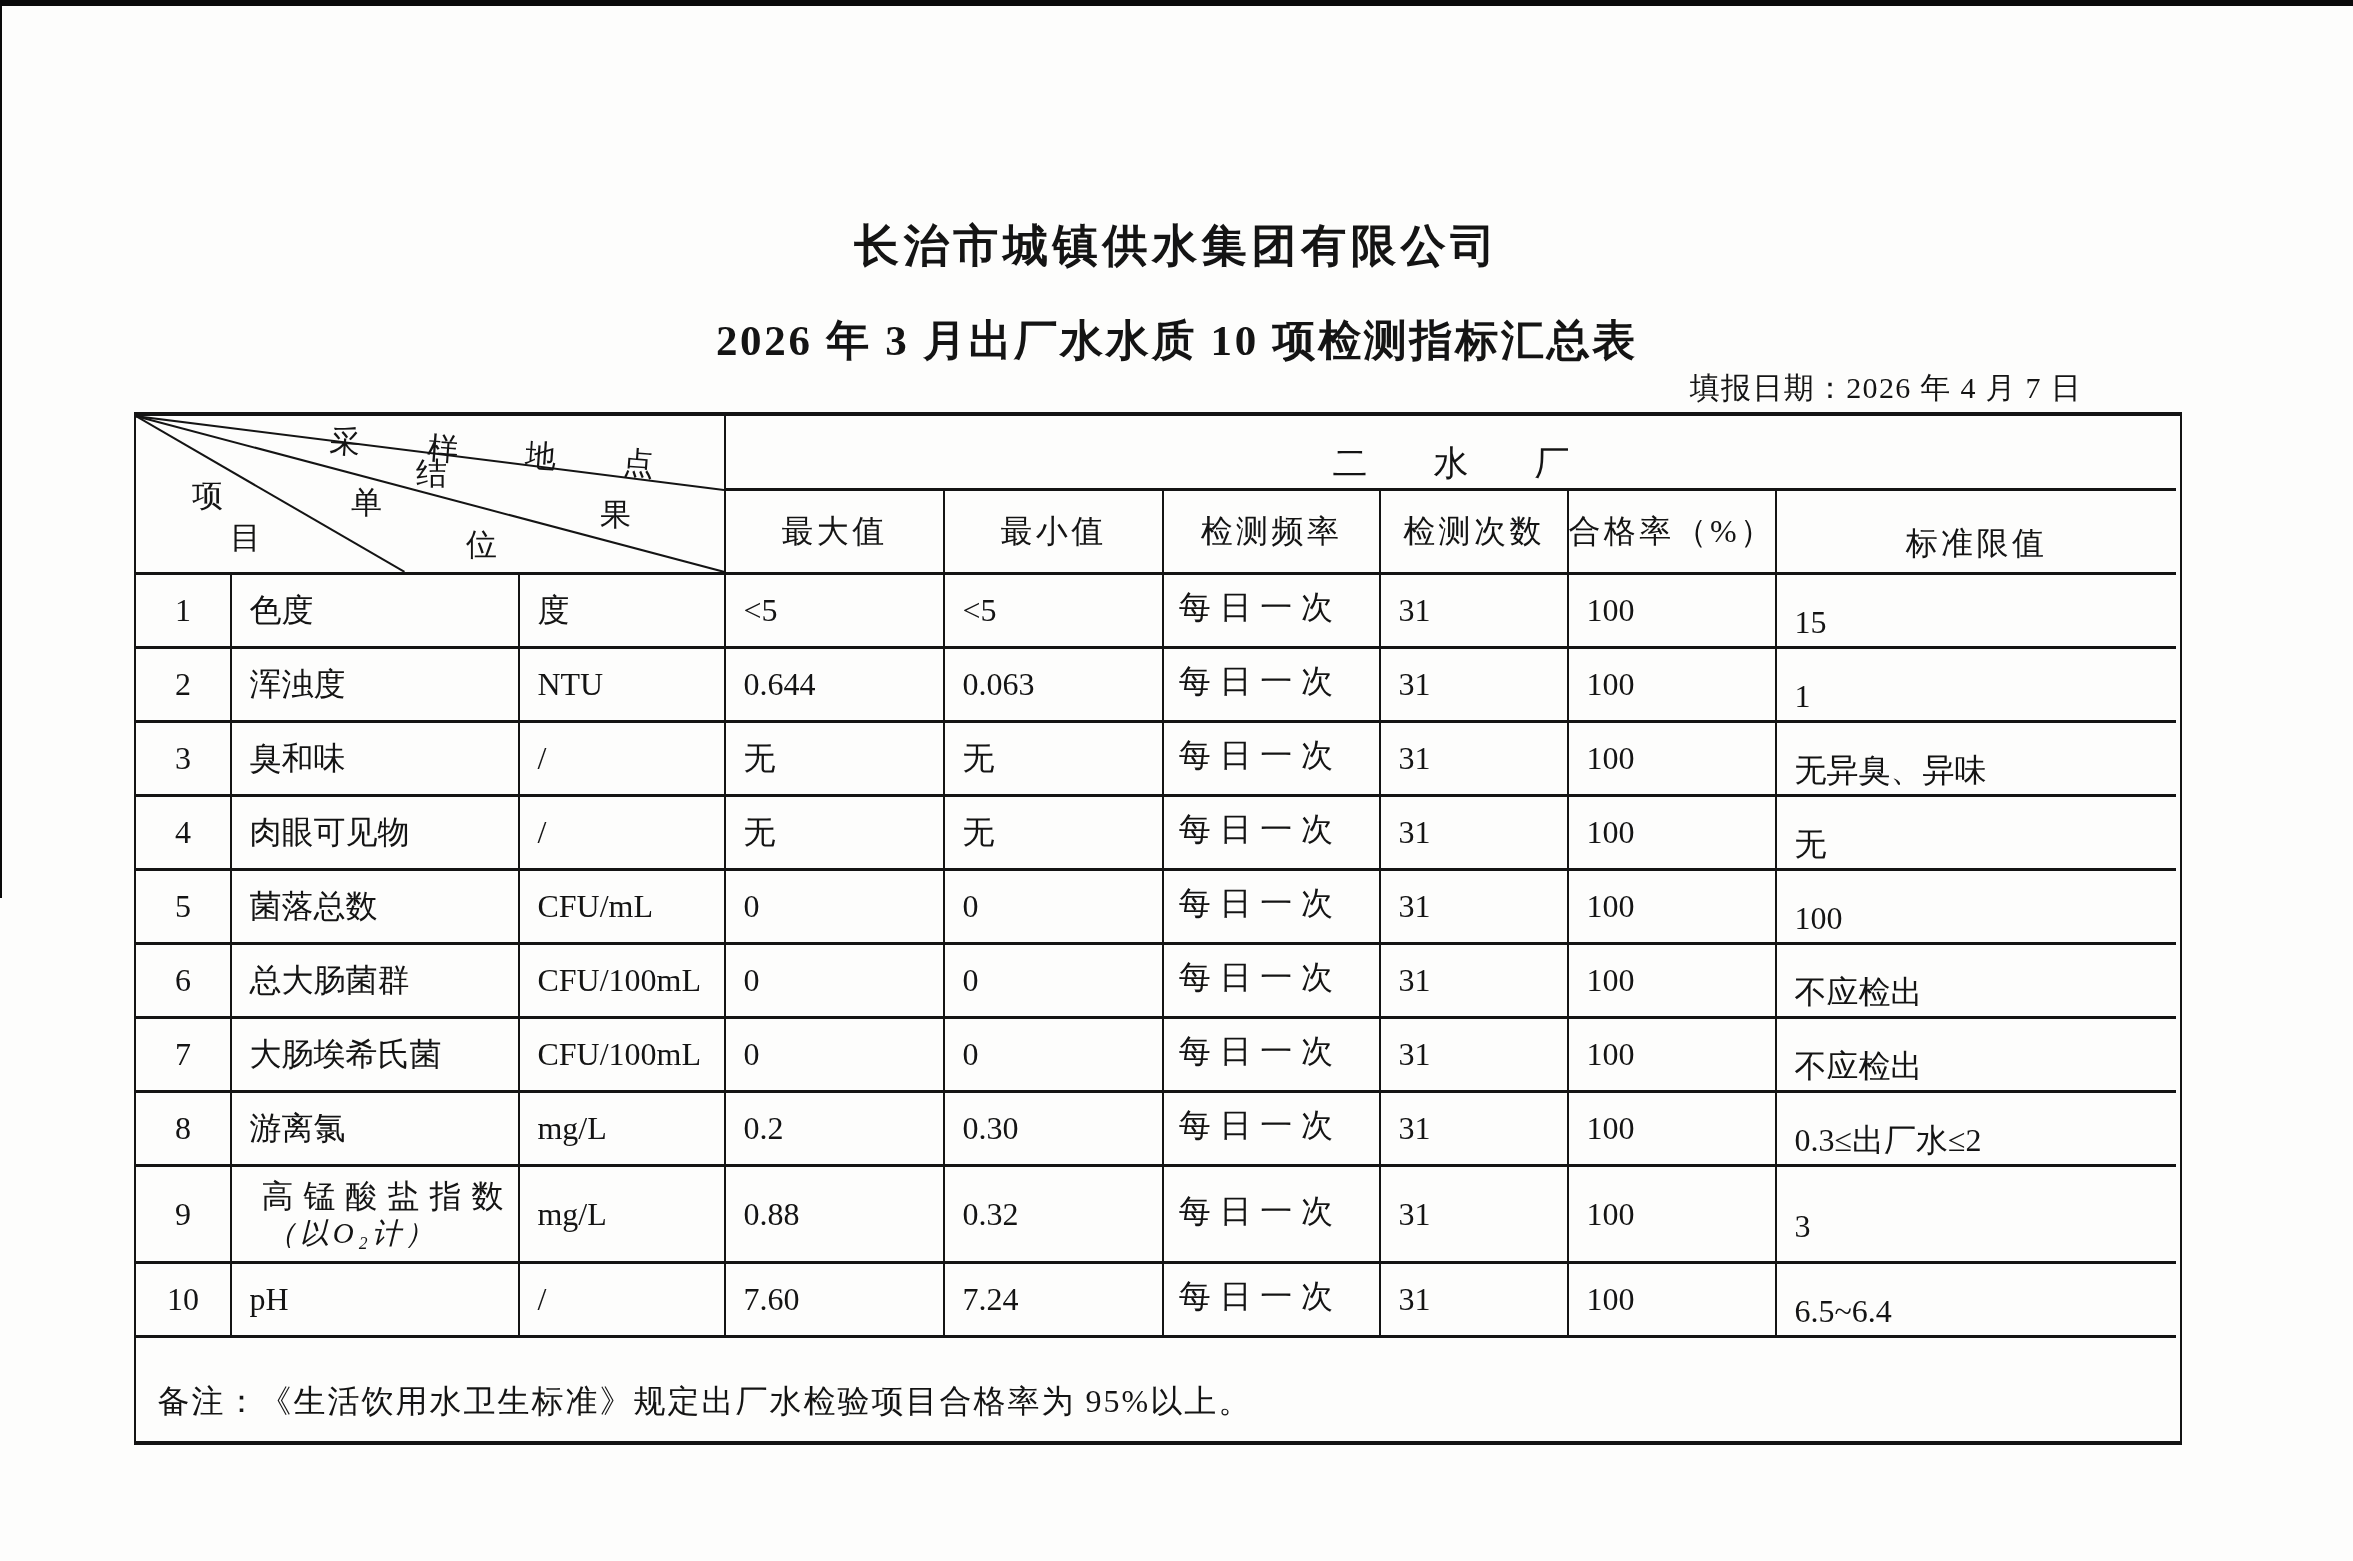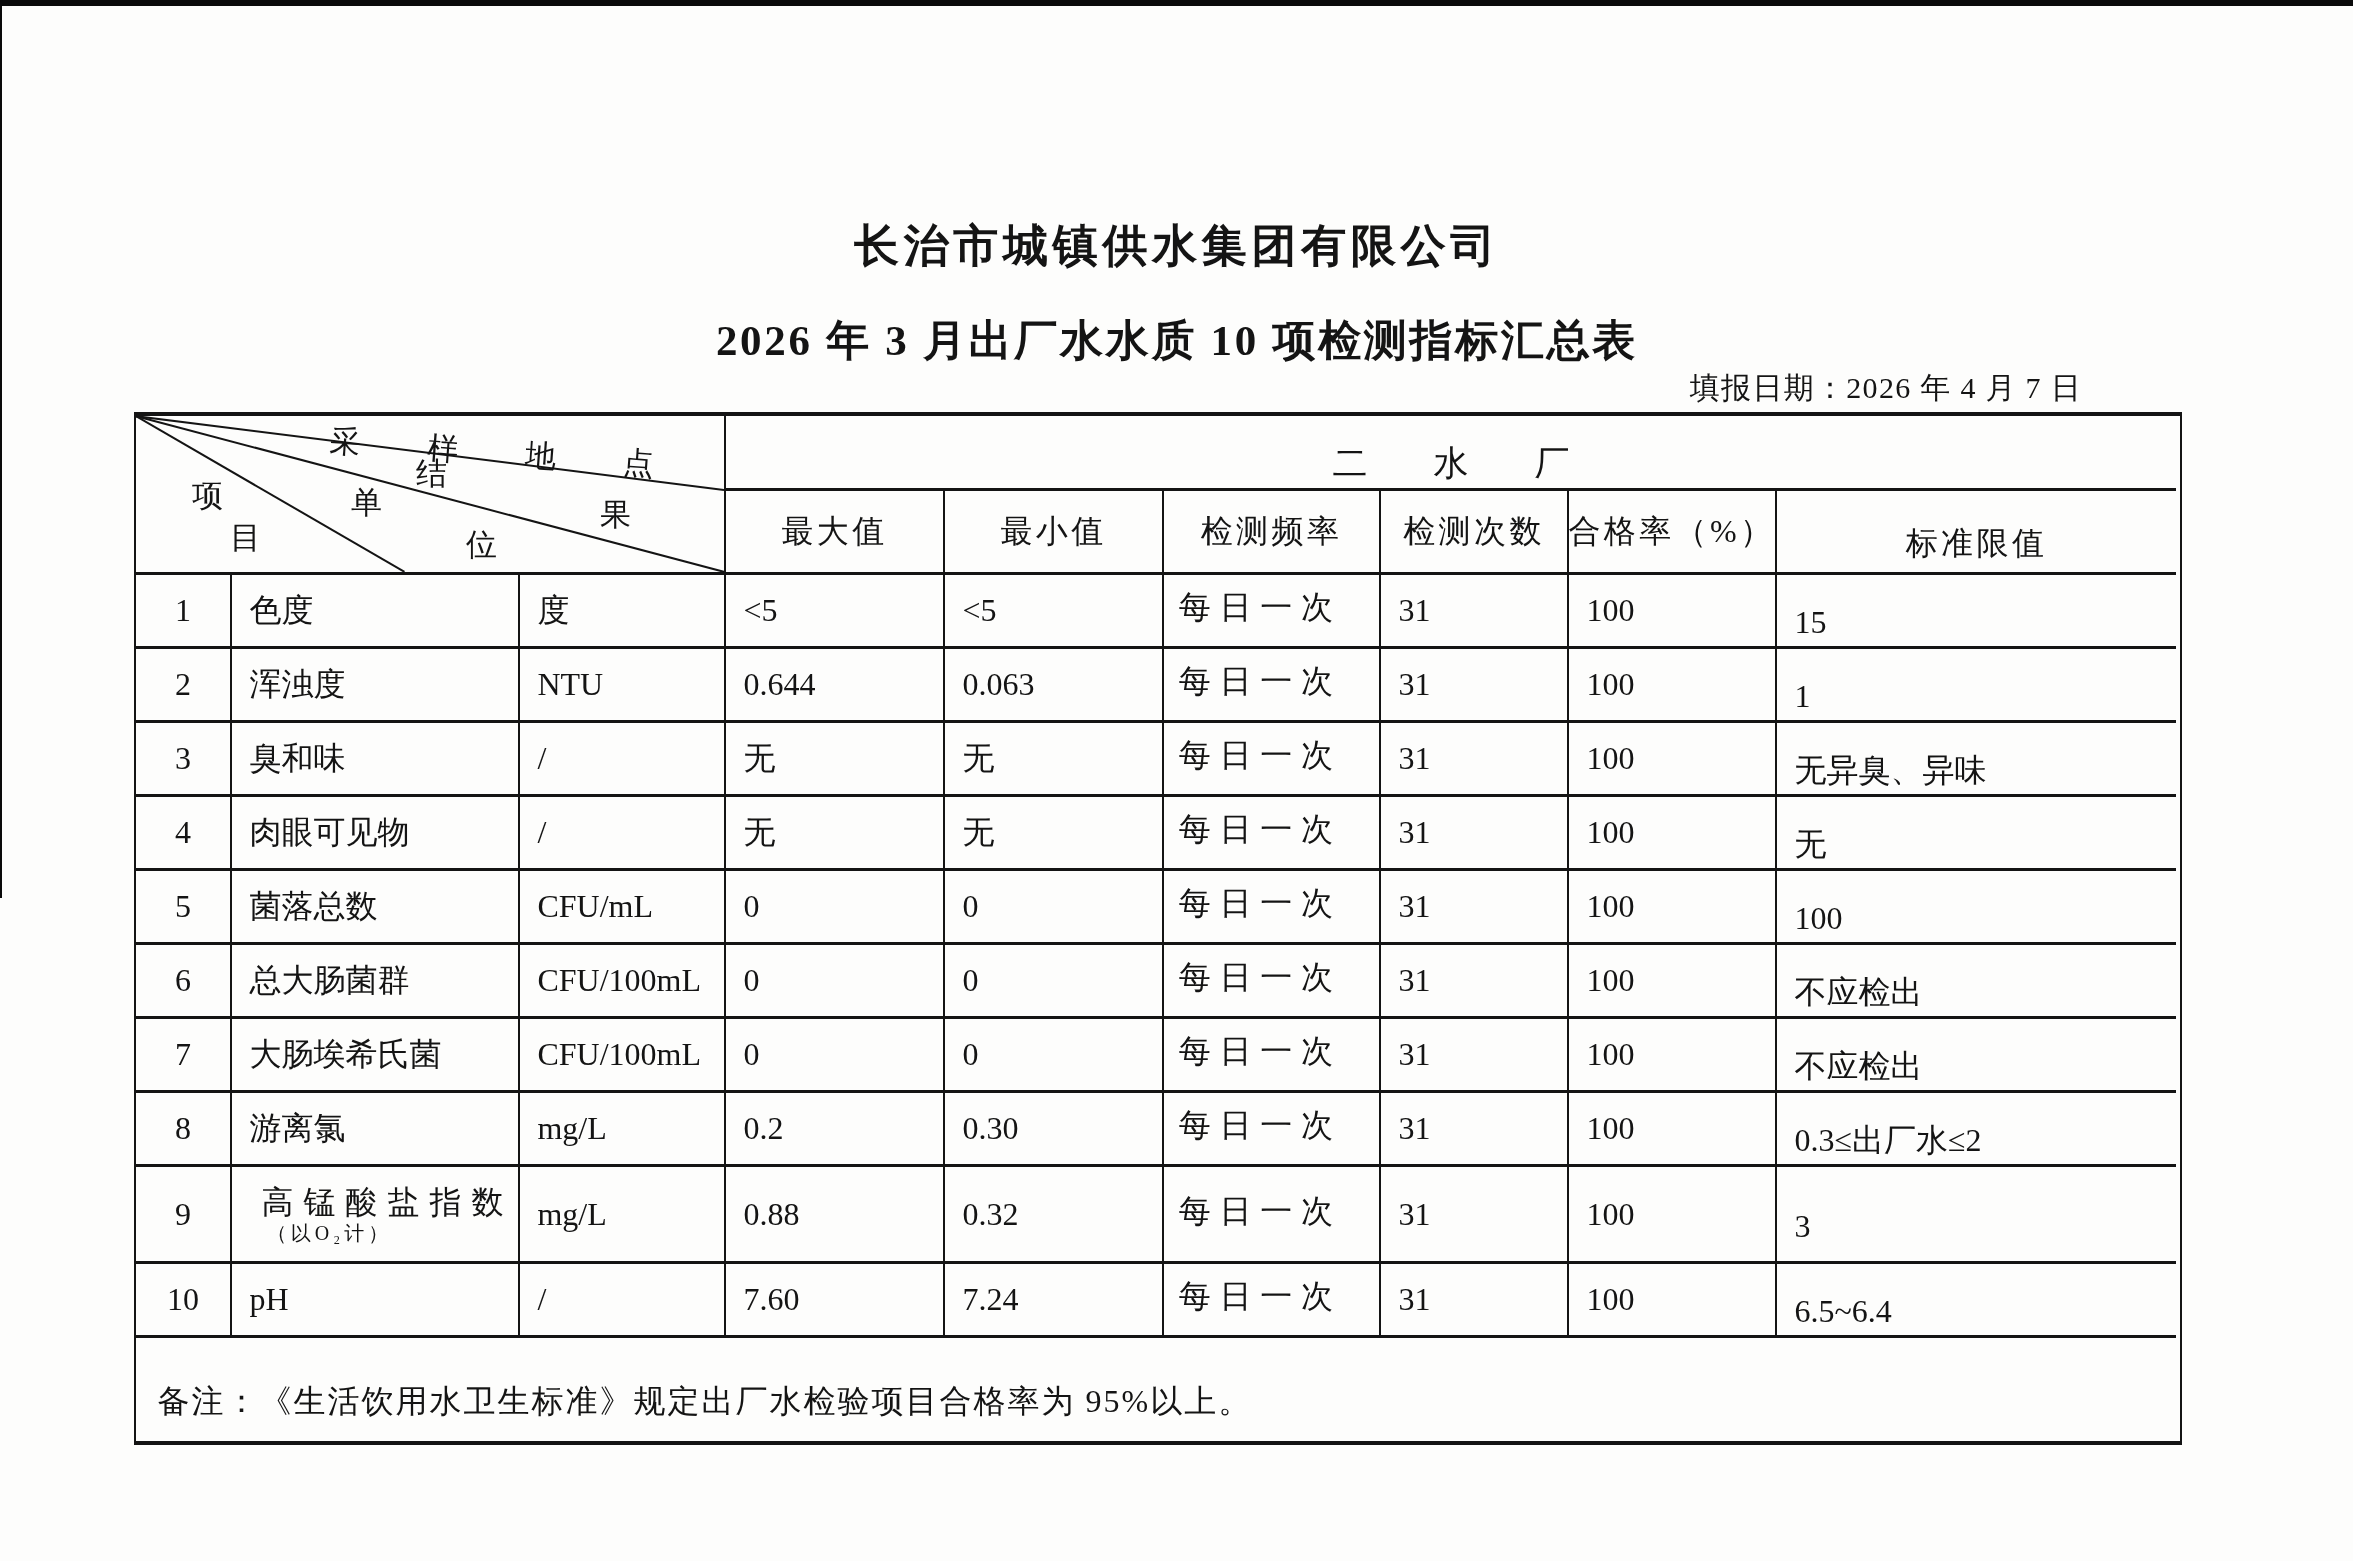--- a/index.html
+++ b/index.html
@@ -49,21 +49,21 @@
   .corner .lab{position:absolute;font-size:31px;line-height:1;}
   .lab-sampling{left:195px;top:9.4px;letter-spacing:67px;transform:rotate(4.2deg);transform-origin:0 0;}
   .lab-jie{left:280px;top:42px;}
   .lab-guo{left:464px;top:83px;}
   .lab-dan{left:215px;top:71px;}
   .lab-wei{left:330px;top:113px;}
   .lab-xiang{left:56px;top:64px;}
   .lab-mu{left:94px;top:106px;}
   .two-line{display:flex;flex-direction:column;line-height:1.2;margin-left:12px;}
   .two-line .l1{letter-spacing:10px;}
-  .two-line .l2{font-size:20px;padding-left:5.4px;letter-spacing:4px;}
+  .two-line .l2{font-size:29px;padding-left:5.4px;letter-spacing:4px;font-style:italic;}
   .note-cell{padding-left:21.5px;font-size:32px;letter-spacing:2px;}
 </style>
 </head>
 <body>
 
 <div>
 
   <div class="scan-top-bar"></div>
   <div class="scan-left-line"></div>
 

